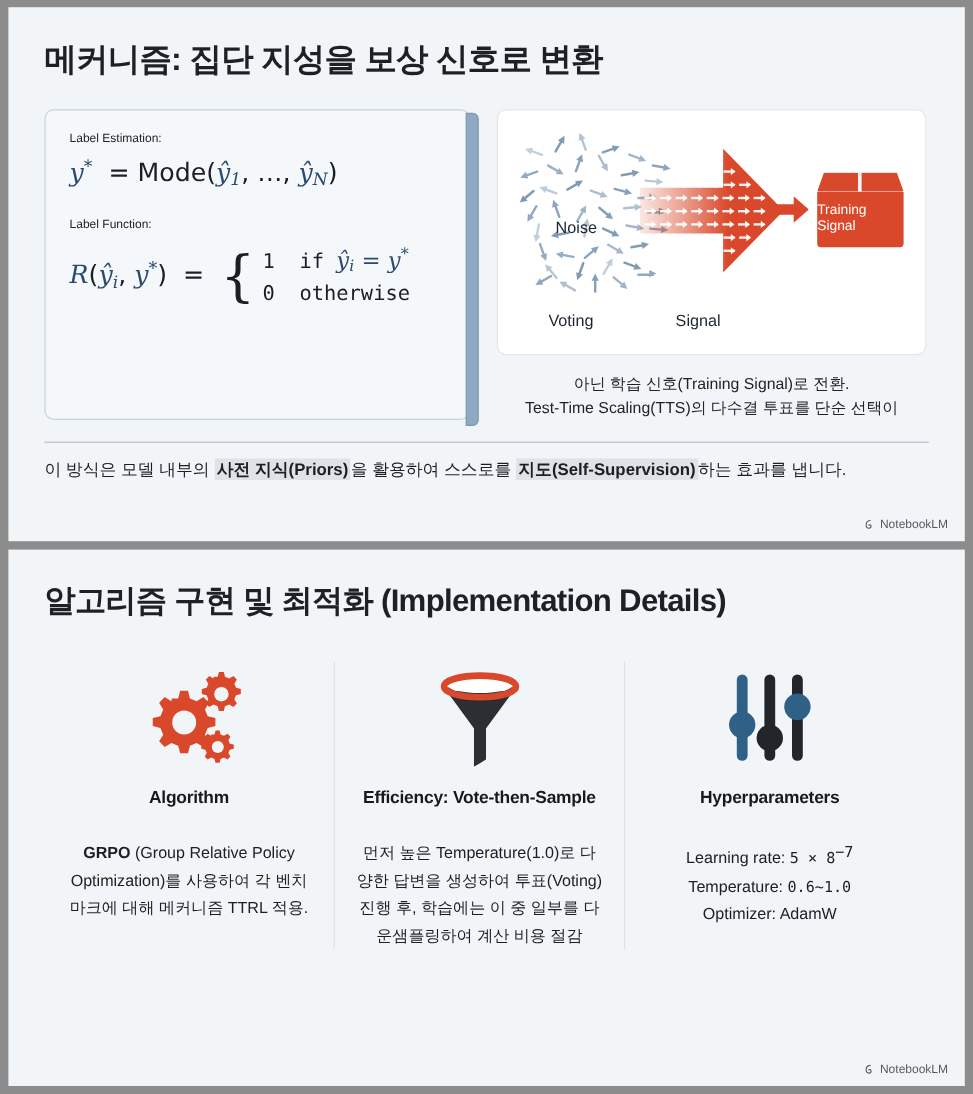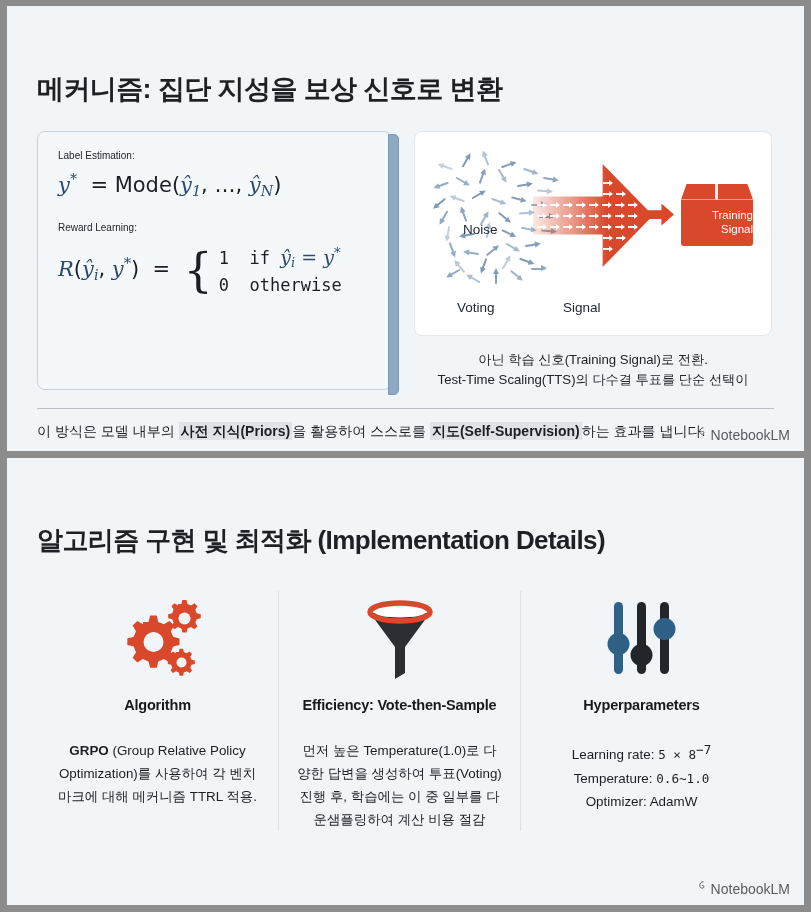--- a/index.html
+++ b/index.html
@@ -25,21 +25,20 @@
   }
   .slide-a { height: 445px; padding: 26px 30px 0 30px; }
   .slide-b { height: 447px; padding: 26px 42px 0 30px; }
 
   .title {
     font-size: 27px;
     font-weight: bold;
     color: #1d2125;
     letter-spacing: -0.6px;
     line-height: 1.28;
-    margin-top: 40px;
   }
   .slide-b .title { font-size: 26px; max-width: 600px; }
 
   
   .two-col {
     display: flex;
     gap: 22px;
     margin-top: 24px;
   }
   .formula-card {
@@ -128,21 +127,21 @@
   .bigbox {
     position: absolute;
     right: 18px; top: 52px;
     width: 72px; height: 62px;
   }
   .bigbox .lid { position:absolute; top:0; left:0; width:100%; height:16px;
                  background:#d9482b; clip-path: polygon(8% 0, 92% 0, 100% 100%, 0 100%); }
   .bigbox .lid::after { content:""; position:absolute; left:47%; top:0; width:3px; height:100%; background:#f2f5f8; }
   .bigbox .body { position:absolute; top:16px; left:0; width:100%; height:46px;
                   background:#d9482b; border-radius: 0 0 3px 3px; color:#fff;
-                  display:flex; flex-direction:column; align-items:flex-end; justify-content:center;
+                  display:flex; flex-direction:column; align-items:flex-start; justify-content:center;
                   font-size:11.5px; line-height:1.2; }
   .small-arrow {
     position:absolute; right:97px; top:72px; width:30px; height:22px;
     background:#d9482b;
     clip-path: polygon(0 30%, 58% 30%, 58% 0, 100% 50%, 58% 100%, 58% 70%, 0 70%);
   }
   .big-arrow {
     position:absolute; left:118px; top:28px; width:120px; height:112px;
     background: linear-gradient(to right, rgba(217,72,43,0.12), rgba(217,72,43,0.55) 32%, #d9482b 62%);
     clip-path: polygon(0 33%, 58% 33%, 58% 4%, 100% 50%, 58% 96%, 58% 67%, 0 67%);
@@ -172,23 +171,23 @@
     margin-top: 14px;
     font-size: 14px;
     color: #1b1f25;
     text-align: left;
   }
   .note b { background: #dfe3e8; font-weight: bold; padding: 1px 2px; }
 
   .nlm {
     position: absolute;
     right: 14px; bottom: 8px;
-    font-size: 14px;
+    font-size: 10px;
     color: #3a3f45;
-    display: flex; gap: 3px;
+    display: flex; align-items: center; gap: 3px;
     opacity: 0.85;
   }
 
   
   .cols {
     display: flex;
     margin-top: 34px;
   }
   .col {
     flex: 1;
@@ -225,21 +224,21 @@
     <div class="two-col">
 
       <div class="formula-card">
         <div class="f-label">Label Estimation:</div>
         <div class="math">
           <span>y</span><span class="sub" style="vertical-align:super;">*</span>
           <span class="up">&nbsp;=&nbsp;Mode</span><span class="up">(</span><span>ŷ</span><span class="sub">1</span><span class="up">,</span>
           <span class="up">…</span><span class="up">,</span> <span>ŷ</span><span class="sub">N</span><span class="up">)</span>
         </div>
 
-        <div class="f-label second">Reward Learning:</div>
+        <div class="f-label second">Label Function:</div>
         <div class="math">
           <span>R</span><span class="up">(</span><span>ŷ</span><span class="sub">i</span><span class="up">,&nbsp;</span><span>y</span><span style="vertical-align:super;font-size:0.7em;">*</span><span class="up">)</span>
           <span class="up">&nbsp;=&nbsp;</span>
           <span class="cases">
             <span class="brace">{</span>
             <span class="cases-rows">
               <div>1&nbsp;&nbsp;if&nbsp;<span class="blue">ŷ<span class="sub">i</span>&nbsp;=&nbsp;y<span style="vertical-align:super;font-size:0.7em;">*</span></span></div>
               <div>0&nbsp;&nbsp;otherwise</div>
             </span>
           </span>

